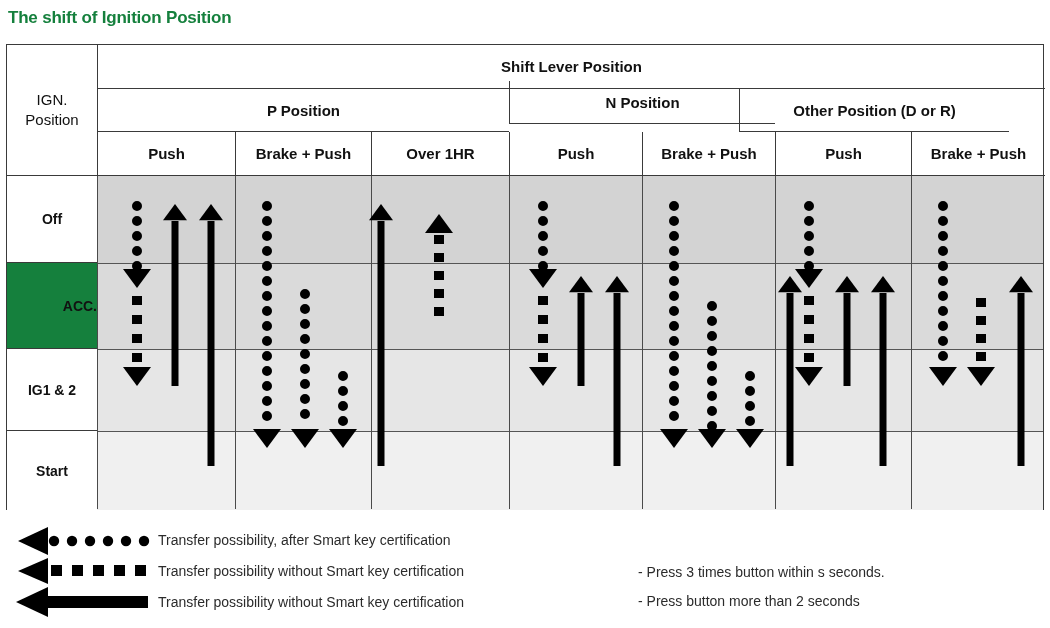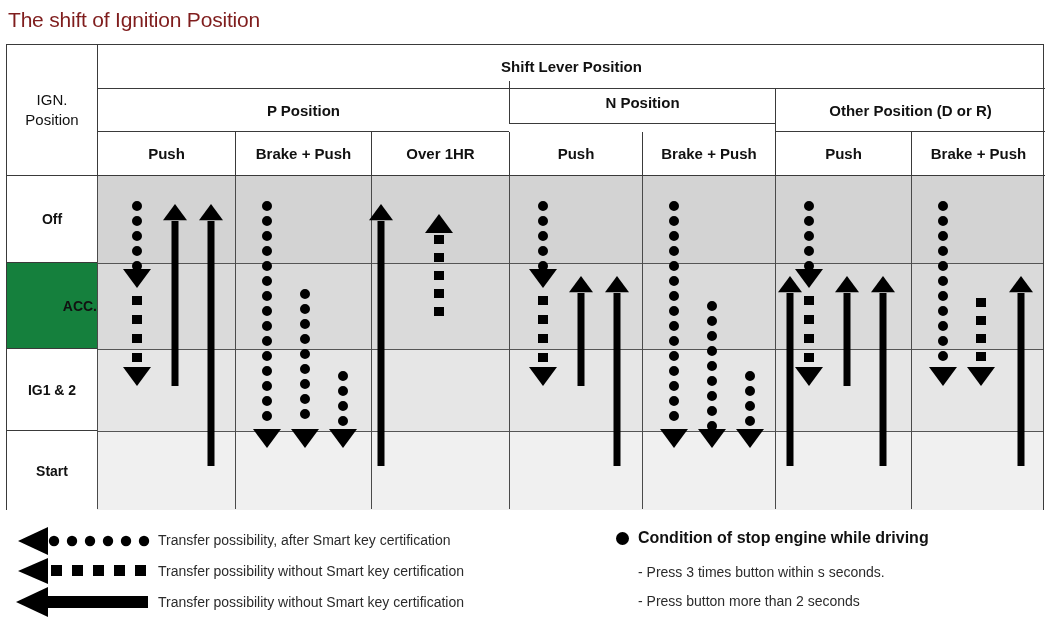--- a/index.html
+++ b/index.html
@@ -7,22 +7,22 @@
     width:1050px;height:628px;overflow:hidden;
     font-family:"Liberation Sans", sans-serif;
     color:#000000;
     -webkit-font-smoothing:antialiased;
   }
   .page{position:relative;width:1050px;height:628px;}
 
   
   .title{
     position:absolute;left:8px;top:8px;
-    font-size:21px;font-weight:normal;letter-spacing:-0.2px;
-    color:#7f1d1d;
+    font-size:17px;font-weight:bold;letter-spacing:-0.2px;
+    color:#15803d;
   }
 
   
   .tbl{
     position:absolute;left:6px;top:44px;
     width:1038px;height:466px;
     border:1px solid #3a3a3a;
     box-sizing:border-box;
   }
 
@@ -81,21 +81,21 @@
     <div class="cell bl bb" style="left:90px;top:0;width:948px;height:44px;">
       <span>Shift Lever Position</span>
     </div>
 
     <div class="cell bl bb" style="left:90px;top:44px;width:412px;height:43px;">
       <span>P Position</span>
     </div>
     <div class="cell bl bb" style="left:502px;top:36px;width:266px;height:43px;">
       <span>N Position</span>
     </div>
-    <div class="cell bl bb" style="left:768px;top:44px;width:270px;height:43px;">
+    <div class="cell bl bb" style="left:732px;top:44px;width:270px;height:43px;">
       <span>Other Position (D or R)</span>
     </div>
 
     <div class="cell bl bb hdr-sub" style="left:90px;top:87px;width:138px;height:44px;">
       <span>Push</span>
     </div>
     <div class="cell bl bb hdr-sub" style="left:228px;top:87px;width:136px;height:44px;">
       <span>Brake + Push</span>
     </div>
     <div class="cell bl bb hdr-sub" style="left:364px;top:87px;width:138px;height:44px;">
@@ -272,24 +272,20 @@
     <div class="lg-row" style="left:152px;top:12px;">
       <span class="lg-text">Transfer possibility, after Smart key certification</span>
     </div>
     <div class="lg-row" style="left:152px;top:43px;">
       <span class="lg-text">Transfer possibility without Smart key certification</span>
     </div>
     <div class="lg-row" style="left:152px;top:74px;">
       <span class="lg-text">Transfer possibility without Smart key certification</span>
     </div>
 
-    <div class="lg-row" style="left:610px;top:9px;">
-      <span class="bullet"></span>
-      <span class="lg-head">Condition of stop engine while driving</span>
-    </div>
     <div class="lg-row" style="left:632px;top:44px;">
       <span class="lg-sub">- Press 3 times button within s seconds.</span>
     </div>
     <div class="lg-row" style="left:632px;top:73px;">
       <span class="lg-sub">- Press button more than 2 seconds</span>
     </div>
 
   </div>
 </div>
 

